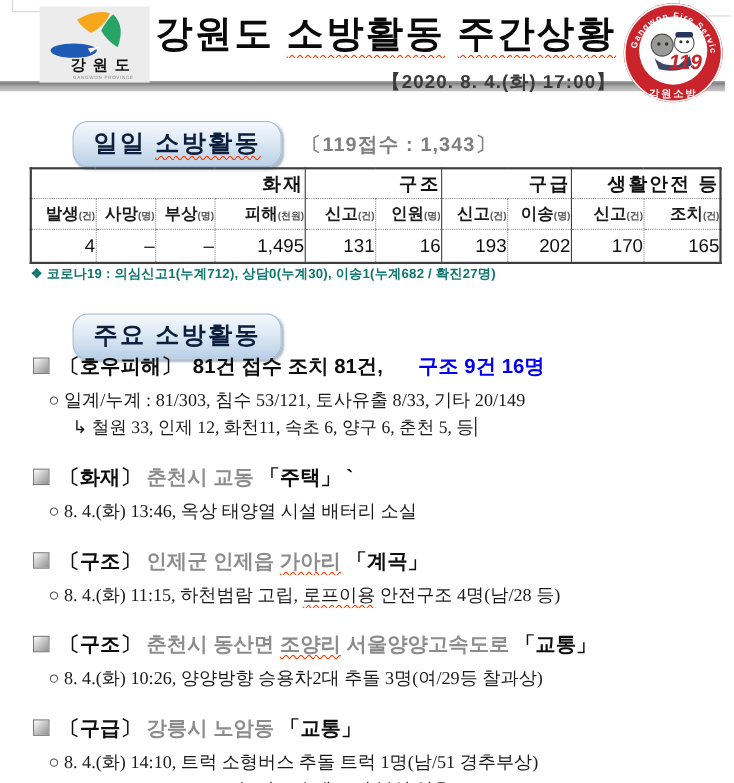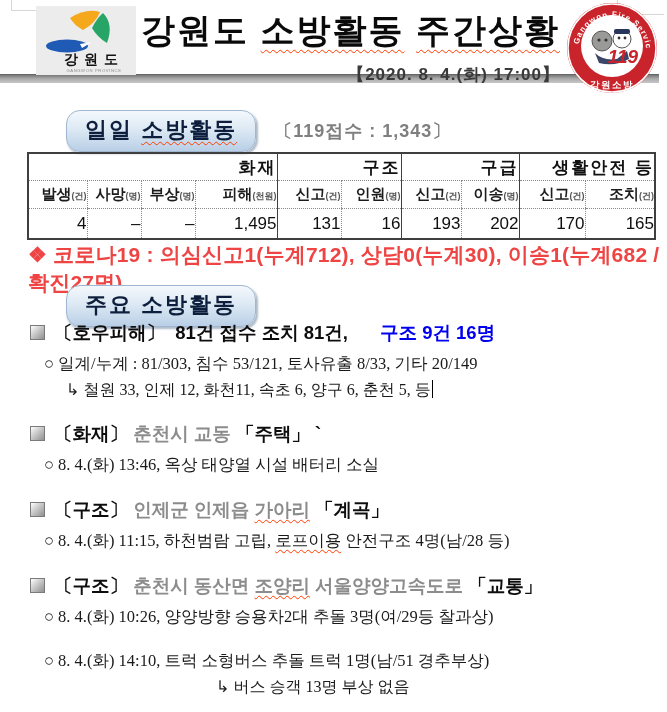--- a/index.html
+++ b/index.html
@@ -37,21 +37,21 @@
   table.daily{position:absolute;left:27px;top:152px;width:627px;border-collapse:collapse;
     border:2px solid #3f3f3f;table-layout:fixed;}
   table.daily td{text-align:right;vertical-align:middle;padding:0;}
   tr.grp td{height:26px;font-size:17px;font-weight:800;letter-spacing:2px;border-bottom:1px dotted #8a8a8a;}
   tr.sub td{height:27px;font-size:15px;font-weight:600;color:#1c1c1c;border-bottom:1px dotted #8a8a8a;}
   tr.sub .unit{font-size:9px;color:#555;font-weight:600;}
   tr.val td{height:29px;font-size:17px;color:#0f0f0f;}
   td.gb{border-left:1px solid #3f3f3f;}
   td.in{border-left:1px dotted #8a8a8a;}
 
-  .corona{position:absolute;left:28px;top:241px;font-size:21px;font-weight:600;color:#ef4444;letter-spacing:.2px;}
+  .corona{position:absolute;left:28px;top:241px;font-size:12px;font-weight:600;color:#0f766e;letter-spacing:.2px;}
 
   
   .items{position:absolute;left:30px;top:320px;width:630px;}
   .item{margin-bottom:20px;}
   .headline{font-size:18.5px;font-weight:800;color:#0d0d0d;line-height:25px;white-space:nowrap;}
   .headline .loc{color:#8c8c8c;}
   .bullet-sq{display:inline-block;width:13px;height:13px;margin-right:9px;vertical-align:-1px;
     background:linear-gradient(135deg,#ffffff 0%,#cfcfcf 40%,#8f8f8f 100%);border:1px solid #7a7a7a;}
   .hl-blue{color:#0000ee;margin-left:32px;}
   .detail{font-family:"Liberation Serif",serif;font-size:16.5px;color:#1a1a1a;line-height:24px;
@@ -185,17 +185,18 @@
     <div class="headline"><span class="bullet-sq"></span><span>〔구조〕</span> <span class="loc">인제군 인제읍</span> <span class="loc wavy">가아리</span> <span>「계곡」</span></div>
     <div class="detail"><span>○  8. 4.(화) 11:15, 하천범람 고립,</span> <span class="wavy">로프이용</span> <span>안전구조 4명(남/28 등)</span></div>
   </div>
 
   <div class="item">
     <div class="headline"><span class="bullet-sq"></span><span>〔구조〕</span> <span class="loc">춘천시 동산면</span> <span class="loc wavy">조양리</span> <span class="loc">서울양양고속도로</span> <span>「교통」</span></div>
     <div class="detail">○  8. 4.(화) 10:26, 양양방향 승용차2대 추돌 3명(여/29등 찰과상)</div>
   </div>
 
   <div class="item">
+    <div class="headline"><span class="bullet-sq"></span><span>〔구급〕</span> <span class="loc">강릉시 노암동</span> <span>「교통」</span></div>
     <div class="detail">○  8. 4.(화) 14:10, 트럭 소형버스 추돌 트럭 1명(남/51 경추부상)</div>
     <div class="subdetail far">↳ 버스 승객 13명 부상 없음</div>
   </div>
 
 </div>
 
 </body></html>

